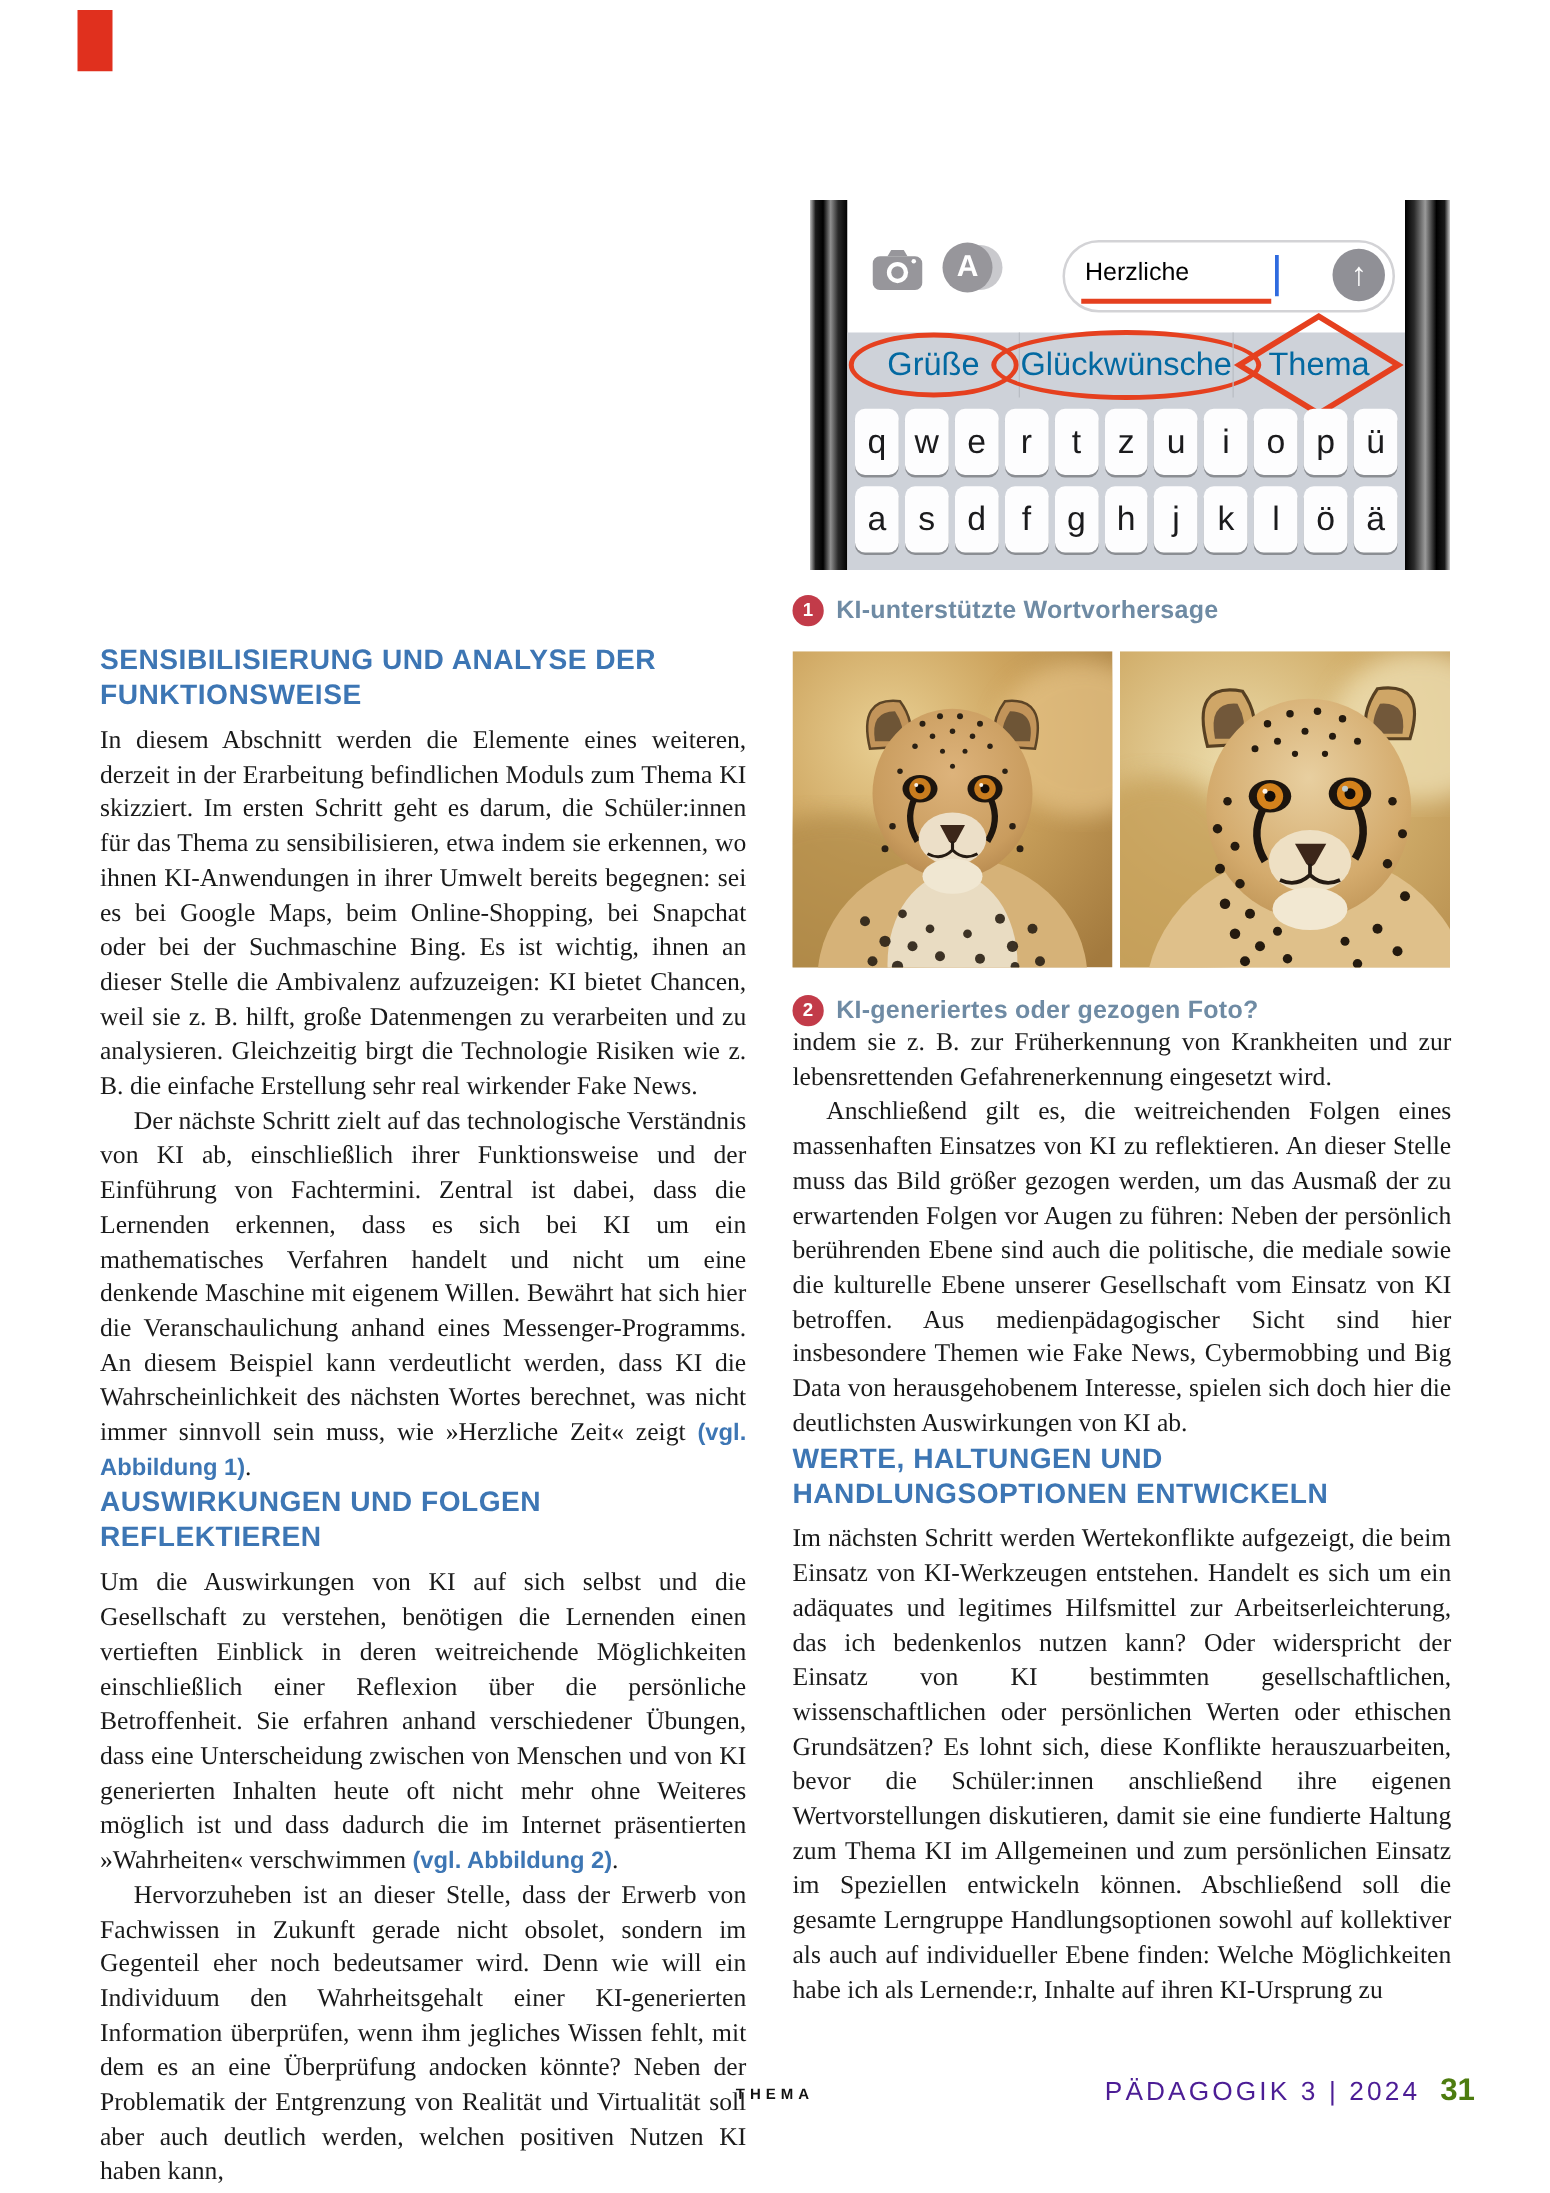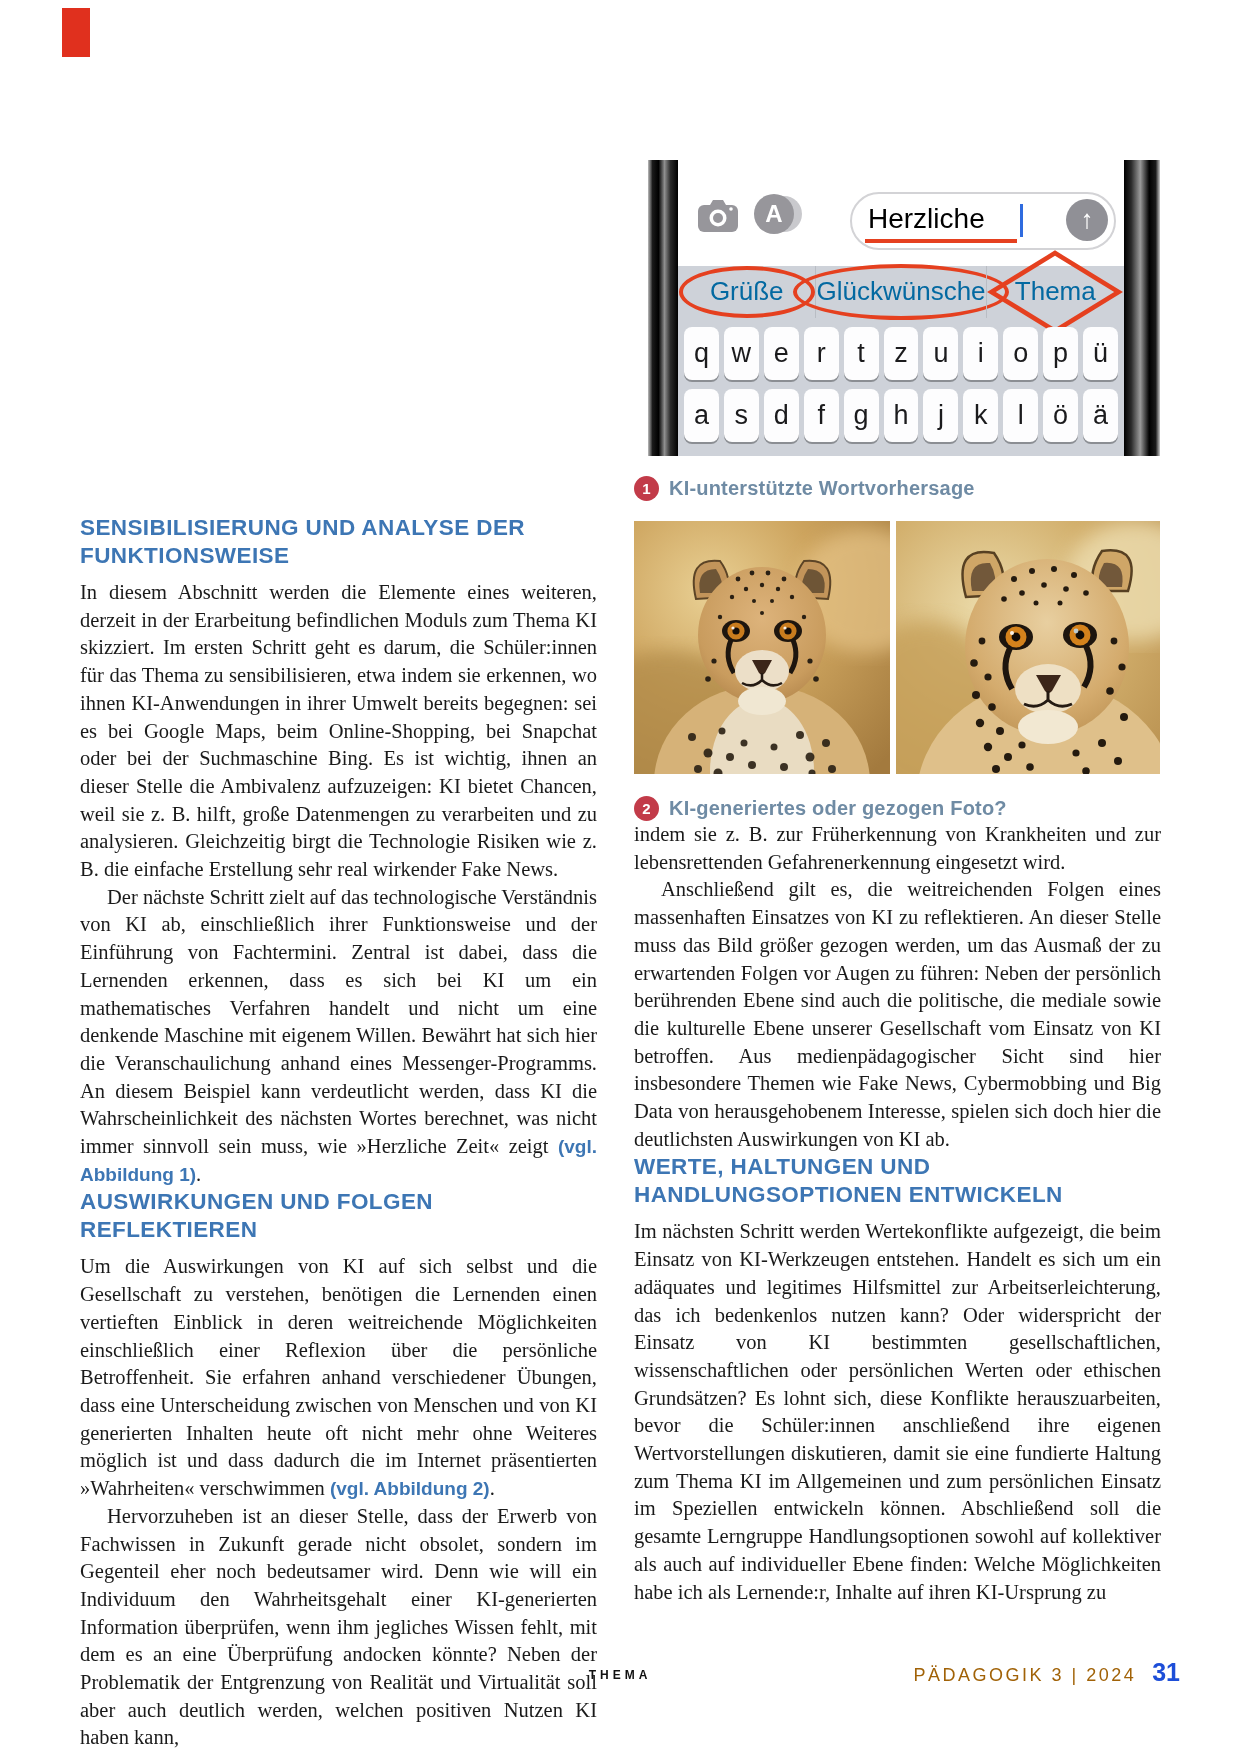--- a/index.html
+++ b/index.html
@@ -33,21 +33,21 @@
   .bezel-l{left:0;width:30px;background:linear-gradient(90deg,#bdbdbd 0%,#1a1a1a 15%,#000 35%,#8f8f8f 55%,#2a2a2a 75%,#000 100%);}
   .bezel-r{right:0;width:36px;background:linear-gradient(90deg,#000 0%,#2a2a2a 20%,#9a9a9a 45%,#000 70%,#1a1a1a 88%,#c9c9c9 100%);}
   .screen{position:absolute;left:30px;right:36px;top:0;bottom:0;background:#fff;
           font-family:"Liberation Sans", sans-serif;}
   .cam-icon{position:absolute;left:20px;top:40px;}
   .apps-icon{position:absolute;left:76px;top:34px;width:40px;height:40px;}
   .apps-icon .ghost{position:absolute;left:12px;top:2px;width:36px;height:36px;border-radius:50%;background:#c9c9cd;}
   .apps-icon .disc{position:absolute;left:0;top:0;width:40px;height:40px;border-radius:50%;background:#97969b;
                    color:#fff;font-size:24px;font-weight:bold;text-align:center;line-height:40px;}
   .pill{position:absolute;left:172px;right:8px;top:32px;height:54px;border:2px solid #d3d3d6;border-radius:29px;}
-  .typed{position:absolute;left:16px;top:11px;font-size:28px;color:#000;}
+  .typed{position:absolute;left:16px;top:11px;font-size:20px;color:#000;}
   .typed-underline{position:absolute;left:13px;bottom:5px;width:152px;height:4px;background:#e5401f;}
   .cursor{position:absolute;left:168px;top:10px;width:3px;height:33px;background:#2f6bdf;}
   .send{position:absolute;right:6px;top:5px;width:42px;height:42px;border-radius:50%;background:#909096;
         color:#fff;font-size:26px;font-weight:bold;text-align:center;line-height:40px;}
   .kb-zone{position:absolute;left:0;right:0;top:106px;bottom:0;background:#ced2d9;}
   .sugg{position:absolute;left:0;right:0;top:0;height:52px;display:flex;}
   .sugg-cell{flex:1;position:relative;display:flex;align-items:center;justify-content:center;
              font-size:26px;color:#0369a1;}
   .sugg-cell + .sugg-cell{border-left:1px solid #b9bdc4;}
   .ring{position:absolute;border:4px solid #e5401f;border-radius:50%;}
@@ -69,22 +69,22 @@
   .fig-caption-1{margin-top:20px;}
   .fig-caption-2{margin-top:22px;}
   .right-text-start{}
 
   
   .footer-center{position:absolute;left:0;width:1240px;top:1668px;text-align:center;
                  font-family:"Liberation Sans", sans-serif;font-weight:bold;font-size:12px;
                  letter-spacing:4px;color:#111;}
   .footer-right{position:absolute;right:60px;top:1658px;display:flex;align-items:baseline;gap:16px;
                 font-family:"Liberation Sans", sans-serif;}
-  .journal{font-size:18px;letter-spacing:2.5px;color:#a16207;}
-  .pageno{font-size:25px;font-weight:bold;color:#1d4ed8;}
+  .journal{font-size:21px;letter-spacing:2.5px;color:#4c1d95;}
+  .pageno{font-size:25px;font-weight:bold;color:#4d7c0f;}
   .license{position:absolute;left:0;width:1116px;top:1780px;text-align:center;
            font-size:20px;color:#8a8a8e;}
 </style>
 </head>
 <body>
 
 <div class="page">
 
   <div class="corner-mark"></div>
 

